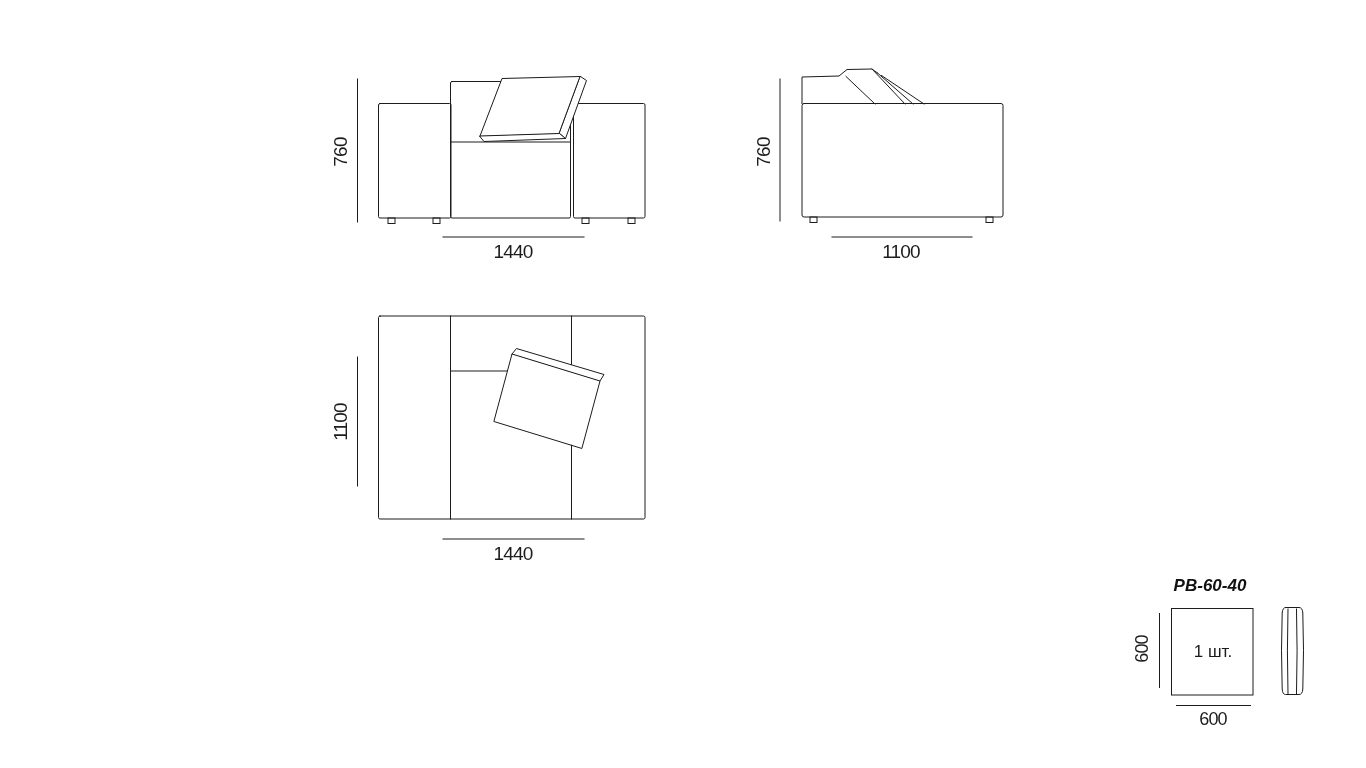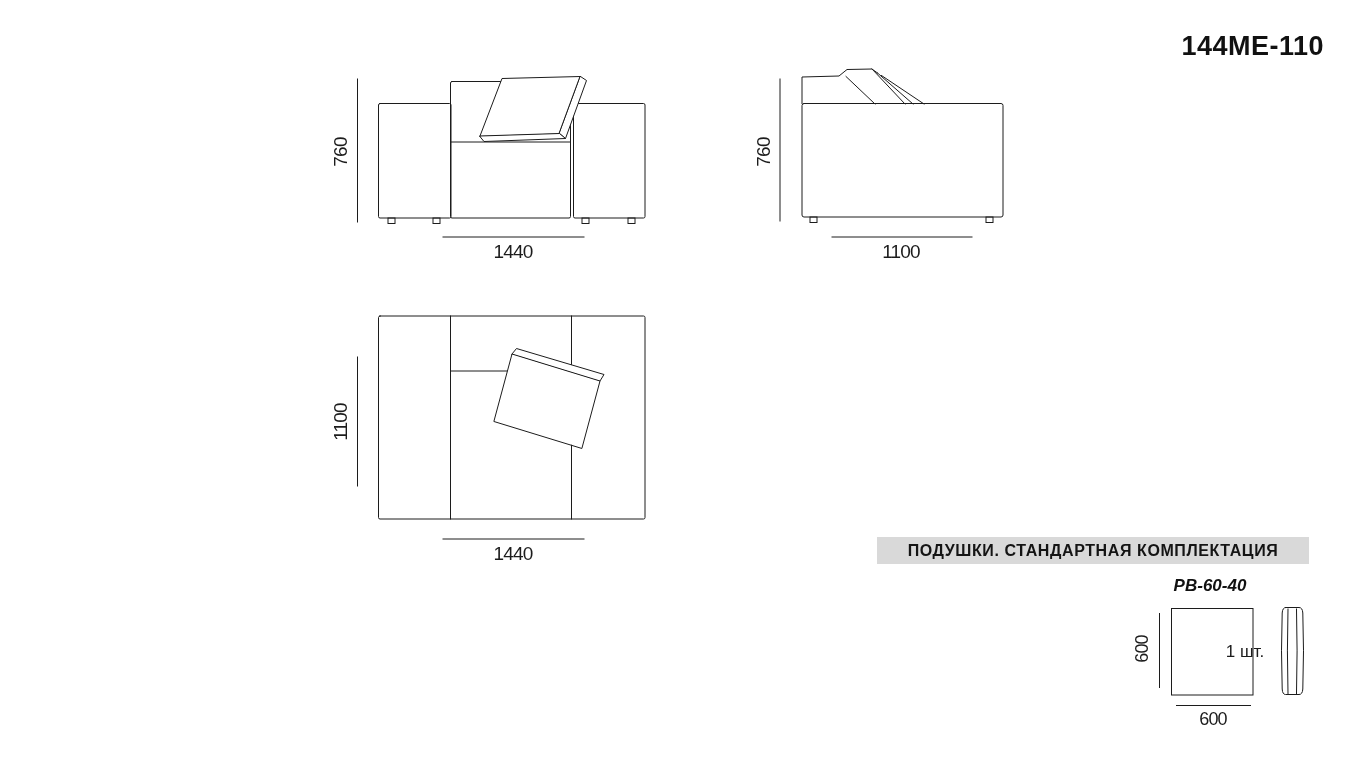--- a/index.html
+++ b/index.html
@@ -41,21 +41,20 @@
     display:flex;align-items:center;justify-content:center;
     font-size:17px;font-weight:bold;font-style:italic;color:#111111;
     white-space:nowrap;
   }
   .cushion-qty{
     position:absolute;
     left:1173px;top:641px;width:80px;height:22px;
     display:flex;align-items:center;justify-content:center;
     font-size:17px;color:#1c1c1c;
     white-space:nowrap;
-    margin-left:32px;
   }
 </style>
 </head>
 <body>
 
 <div id="canvas">
 
   <svg id="drawing-svg" width="1366" height="768" viewBox="0 0 1366 768">
     <g stroke="#1c1c1c" stroke-width="1" fill="none" stroke-linecap="square">
 
@@ -114,31 +113,29 @@
         <path fill="#ffffff" d="M 1285.5,607.5 L 1299,607.5 Q 1302.5,607.5 1302.8,613
                  Q 1304.2,650.5 1302.8,689 Q 1302.5,694.5 1299,694.5
                  L 1285.5,694.5 Q 1282.5,694.5 1282.2,689
                  Q 1280.8,650.5 1282.2,613 Q 1282.5,607.5 1285.5,607.5 Z"></path>
         <path d="M 1288,609 Q 1286.8,650.5 1288,693.5"></path>
         <path d="M 1296.5,609 Q 1297.7,650.5 1296.5,693.5"></path>
       </g>
     </g>
   </svg>
 
-  <div class="page-title">144МЕ-110</div>
 
   <div class="dim-label rot" style="left:306px;top:141px;">760</div>
   <div class="dim-label" style="left:478px;top:241px;">1440</div>
 
   <div class="dim-label rot" style="left:729px;top:141px;">760</div>
   <div class="dim-label" style="left:866px;top:241px;">1100</div>
 
   <div class="dim-label rot" style="left:306px;top:411px;">1100</div>
   <div class="dim-label" style="left:478px;top:543px;">1440</div>
 
-  <div class="cushion-header">ПОДУШКИ. СТАНДАРТНАЯ КОМПЛЕКТАЦИЯ</div>
   <div class="cushion-model">РВ-60-40</div>
   <div class="cushion-qty">1 шт.</div>
 
   <div class="dim-label small rot" style="left:1112px;top:639px;">600</div>
   <div class="dim-label small" style="left:1183px;top:709px;">600</div>
 
 </div>
 
 </body></html>

